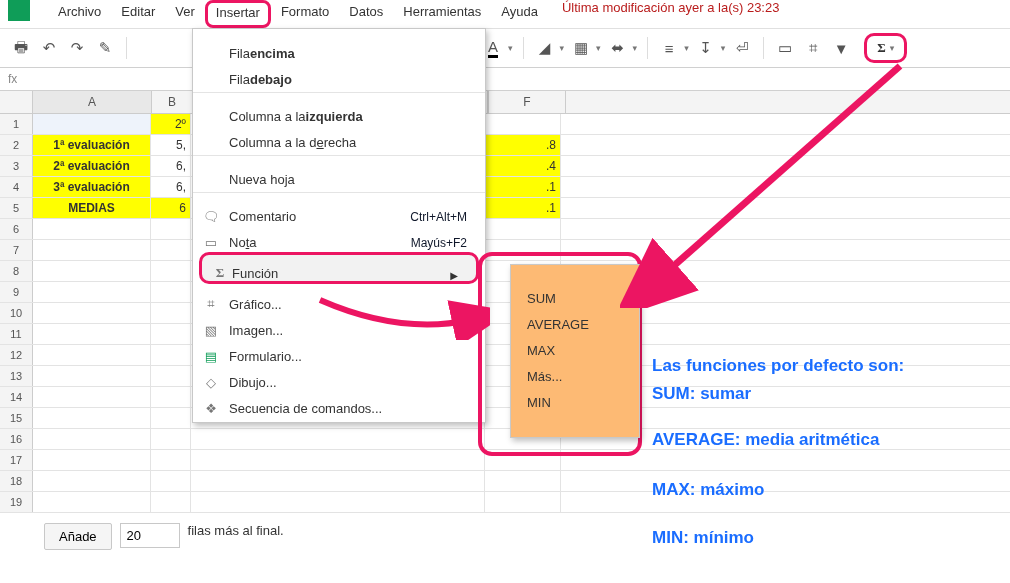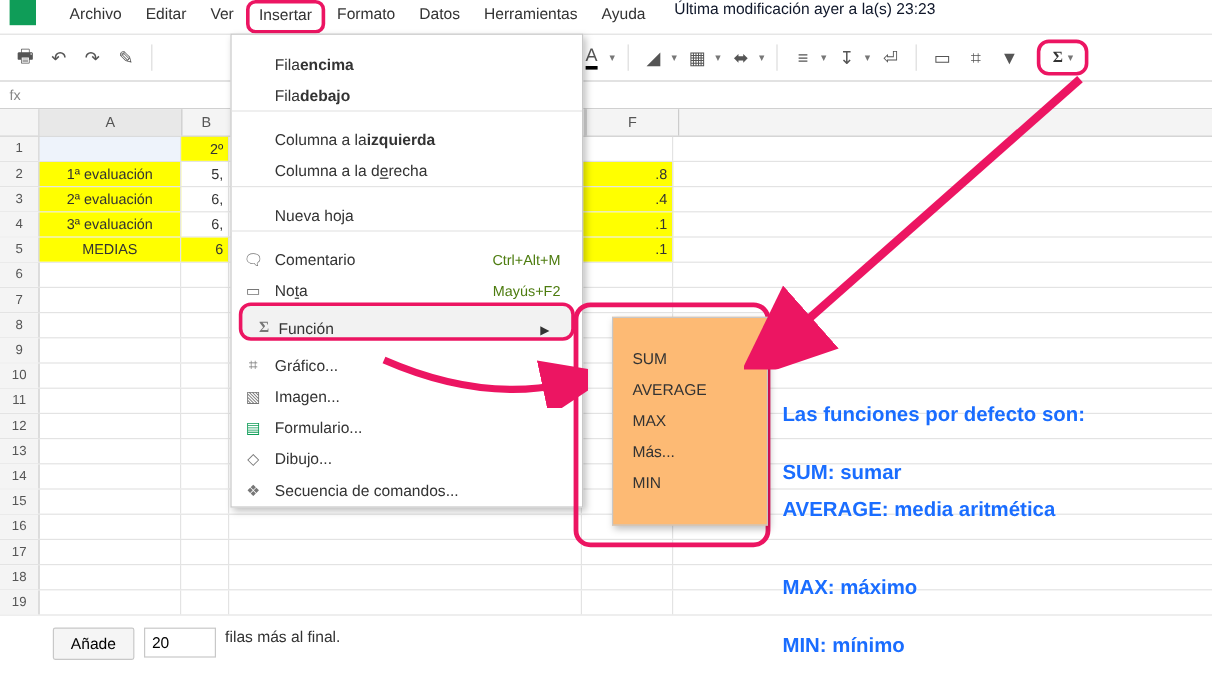--- a/index.html
+++ b/index.html
@@ -1,63 +1,63 @@
 <!DOCTYPE html>
 <html><head>
 <meta charset="utf-8">
 <style>
   html,body{margin:0;padding:0;font-family:Arial,Helvetica,sans-serif;font-size:13px;color:#333;background:#fff;width:1010px;height:583px;overflow:hidden;position:relative}
   .menubar{display:flex;height:28px;padding-left:8px;gap:0;border-bottom:1px solid #e0e0e0}
   .logo{width:22px;height:18px;background:#0f9d58;margin-right:18px;border-top:3px solid #fff0}
   .menu-item{padding:4px 10px;color:#333;cursor:default}
   .menu-item.hl{border:3px solid #ec1562;border-radius:8px;padding:2px 8px}
-  .last-mod{color:#0f172a;margin-left:14px}
+  .last-mod{color:#b91c1c;margin-left:14px}
   .toolbar{display:flex;align-items:center;height:38px;padding-left:10px;gap:6px;border-bottom:1px solid #d0d0d0}
   .tbtn{width:22px;height:22px;display:flex;align-items:center;justify-content:center;color:#555;font-size:15px}
   .tsep{width:1px;height:22px;background:#ddd;margin:0 4px}
   .tdrop{font-size:9px;color:#777;margin-left:-2px}
   .sigma-box{border:3px solid #ec1562;border-radius:10px;padding:4px 10px;display:flex;align-items:center;gap:6px;margin-left:6px}
   .fxbar{display:flex;align-items:center;height:22px;border-bottom:1px solid #d0d0d0;padding-left:8px;color:#888;font-size:12px}
   .sheet{position:relative}
   .colhdr{display:flex;height:22px;background:#f4f4f4;border-bottom:1px solid #ccc}
   .rownum-spacer{width:32px;border-right:1px solid #ccc}
   .ch{border-right:1px solid #ccc;text-align:center;line-height:22px;color:#555;font-size:12px}
   .ch.A{width:118px;background:#e8e8e8}
   .ch.B{width:40px}
   .ch.F{width:76px;border-left:1px solid #ccc}
   .rows{}
   .row{display:flex;height:20px;border-bottom:1px solid #e3e3e3}
   .rn{width:32px;border-right:1px solid #ccc;background:#f4f4f4;text-align:center;line-height:20px;color:#555;font-size:11px}
   .cell{border-right:1px solid #e3e3e3;line-height:20px;font-size:12px;padding:0 4px;box-sizing:border-box;overflow:hidden;white-space:nowrap}
-  .cA{width:118px;text-align:center;font-weight:normal}
+  .cA{width:118px;text-align:center;font-weight:bold}
   .cB{width:40px;text-align:right}
   .gap{width:294px;border-right:1px solid #e3e3e3}
   .cF{width:76px;text-align:right}
   .yellow{background:#ffff00}
   .row1 .cA{background:#fff}
   .row.sel .cA{background:#eef3fb}
   .addrow{display:flex;align-items:flex-start;gap:8px;padding:10px 0 0 44px}
   .btn{border:1px solid #c8c8c8;background:#f5f5f5;border-radius:2px;padding:5px 14px;font-size:13px}
   .inp{border:1px solid #c8c8c8;width:46px;padding:4px 6px;font-size:13px;text-align:left}
   
   .menu{position:absolute;left:192px;top:28px;width:292px;background:#fff;border:1px solid #c8c8c8;box-shadow:2px 3px 6px rgba(0,0,0,.25);padding:6px 0;z-index:10}
   .mi{display:flex;align-items:flex-end;height:26px;padding:0 18px 0 36px;position:relative;color:#333;font-size:13px}
   .mi .ic{position:absolute;left:10px;width:16px;text-align:center;color:#777;font-size:13px}
-  .mi .sc{margin-left:auto;color:#4d7c0f;font-size:12px}
+  .mi .sc{margin-left:auto;color:#0f172a;font-size:12px}
   .mi .arrow{margin-left:auto;color:#333;font-size:10px}
   .mi.hl{border:3px solid #ec1562;border-radius:10px;margin:2px 6px;padding-left:30px;background:#f2f2f2}
   .msep{height:1px;background:#e4e4e4;margin:5px 0}
   .submenu{position:absolute;left:510px;top:264px;width:128px;background:#fdba74;border:1px solid #c8c8c8;box-shadow:2px 3px 6px rgba(0,0,0,.25);padding:21px 0;z-index:12}
   .smi{height:26px;line-height:26px;padding:0 16px;font-size:13px}
   .sub-frame{position:absolute;left:478px;top:252px;width:156px;height:196px;border:4px solid #ec1562;border-radius:14px;z-index:11;pointer-events:none}
   
   .note{position:absolute;left:652px;color:#1a6dff;font-weight:bold;font-size:17px;text-shadow:0 0 2px #fff}
-  .n1{top:336px}
+  .n1{top:356px}
   .n2{top:384px}
-  .n3{top:415px}
+  .n3{top:430px}
   .n4{top:480px}
   .n5{top:528px}
   svg.arrow-ann{position:absolute;pointer-events:none;z-index:20}
   u{text-decoration:underline}
   .sigma{font-family:'Times New Roman',serif;font-weight:bold}
 </style>
 </head>
 <body>
 
 <div class="menubar">

